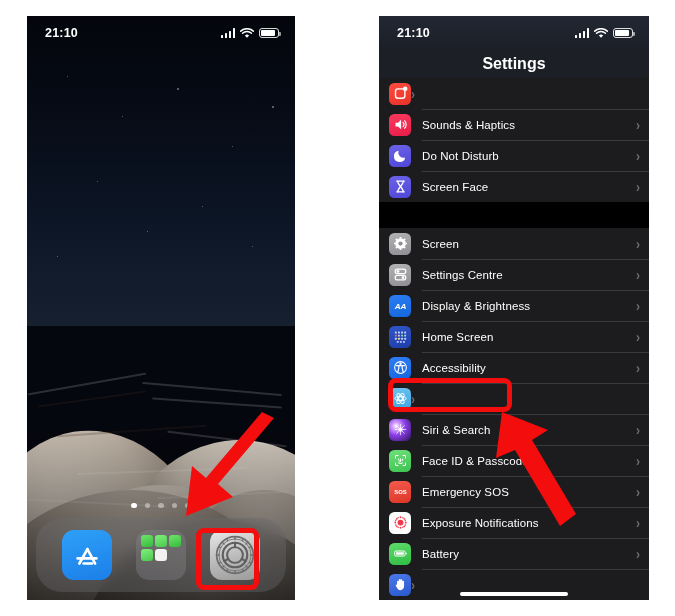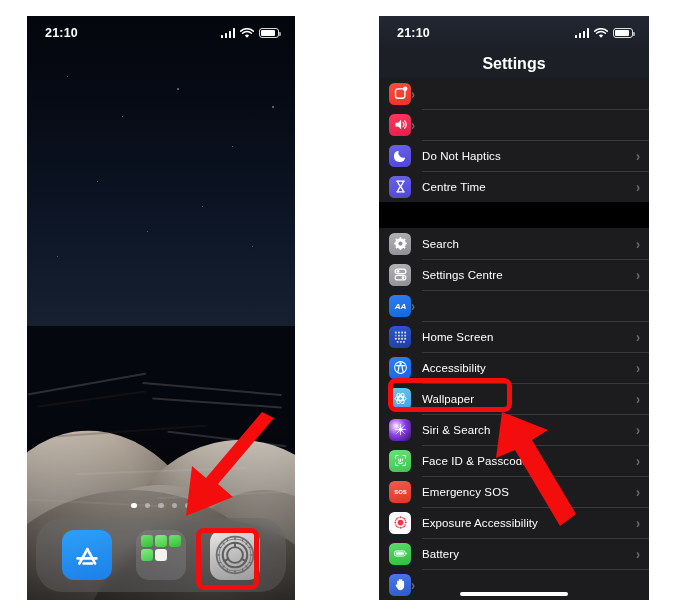--- a/index.html
+++ b/index.html
@@ -320,45 +320,46 @@
         </div>
 
         <div class="row">
           <div class="rico bg-sound">
             <svg viewBox="0 0 24 24">
                 <path d="M4 9 H8 L13 4.5 V19.5 L8 15 H4 Z" fill="#fff"></path>
               <path d="M16 8.5 A5 5 0 0 1 16 15.5" stroke="#fff" stroke-width="1.8" fill="none" stroke-linecap="round"></path>
               <path d="M18.6 6 A8.5 8.5 0 0 1 18.6 18" stroke="#fff" stroke-width="1.8" fill="none" stroke-linecap="round"></path>
               </svg>
           </div>
+          <div class="rlabel">Sounds &amp; Haptics</div>
           <div class="chev">›</div>
         </div>
 
         <div class="row">
           <div class="rico bg-dnd">
             <svg viewBox="0 0 24 24">
                 <path d="M19.5 15.2 A8.6 8.6 0 0 1 8.8 4.5 A9.1 9.1 0 1 0 19.5 15.2 Z" fill="#fff"></path>
               </svg>
           </div>
-          <div class="rlabel">Do Not Haptics</div>
+          <div class="rlabel">Do Not Disturb</div>
           <div class="chev">›</div>
         </div>
 
         <div class="row">
           <div class="rico bg-screen">
             <svg viewBox="0 0 24 24">
                 <g stroke="#fff" stroke-width="2" fill="none" stroke-linecap="round">
               <line x1="6" y1="3.5" x2="18" y2="3.5"></line>
                   <line x1="6" y1="20.5" x2="18" y2="20.5"></line>
               <path d="M7.5 3.5 C7.5 9 16.5 15 16.5 20.5"></path>
                   <path d="M16.5 3.5 C16.5 9 7.5 15 7.5 20.5"></path>
                 </g>
               </svg>
           </div>
-          <div class="rlabel">Centre Time</div>
+          <div class="rlabel">Screen Face</div>
           <div class="chev">›</div>
         </div>
       </div>
 
       <div class="gap"></div>
 
       <div class="group">
 
         <div class="row">
           <div class="rico bg-general">
@@ -372,21 +373,21 @@
                   <line x1="12" y1="19.8" x2="12" y2="22.4"></line>
                 <line x1="1.6" y1="12" x2="4.2" y2="12"></line>
                   <line x1="19.8" y1="12" x2="22.4" y2="12"></line>
                 <line x1="4.6" y1="4.6" x2="6.5" y2="6.5"></line>
                   <line x1="17.5" y1="17.5" x2="19.4" y2="19.4"></line>
                 <line x1="19.4" y1="4.6" x2="17.5" y2="6.5"></line>
                   <line x1="6.5" y1="17.5" x2="4.6" y2="19.4"></line>
                 </g>
               </svg>
           </div>
-          <div class="rlabel">Search</div>
+          <div class="rlabel">Screen</div>
           <div class="chev">›</div>
         </div>
 
         <div class="row">
           <div class="rico bg-control">
             <svg viewBox="0 0 24 24">
                 <g fill="none" stroke="#fff" stroke-width="2">
               <rect x="3.5" y="3.5" width="17" height="7" rx="3.5"></rect>
               <rect x="3.5" y="13.5" width="17" height="7" rx="3.5"></rect>
                 </g>
@@ -397,20 +398,21 @@
           <div class="rlabel">Settings Centre</div>
           <div class="chev">›</div>
         </div>
 
         <div class="row">
           <div class="rico bg-display">
             <svg viewBox="0 0 24 24">
                 <text x="12" y="17" font-family="Liberation Sans,sans-serif" font-size="13" font-weight="bold" fill="#fff" text-anchor="middle">AA</text>
               </svg>
           </div>
+          <div class="rlabel">Display &amp; Brightness</div>
           <div class="chev">›</div>
         </div>
 
         <div class="row">
           <div class="rico bg-home">
             <svg viewBox="0 0 24 24">
                 <g fill="#c8d4f5">
               <rect x="3" y="4" width="3" height="3" rx="0.8"></rect>
                   <rect x="8" y="4" width="3" height="3" rx="0.8"></rect>
               <rect x="13" y="4" width="3" height="3" rx="0.8"></rect>
@@ -451,21 +453,20 @@
           <div class="rico bg-wall">
             <svg viewBox="0 0 24 24">
                 <g fill="none" stroke="#fff" stroke-width="1.5">
               <circle cx="12" cy="12" r="3"></circle>
               <ellipse cx="12" cy="12" rx="9" ry="3.6"></ellipse>
               <ellipse cx="12" cy="12" rx="9" ry="3.6" transform="rotate(60 12 12)"></ellipse>
               <ellipse cx="12" cy="12" rx="9" ry="3.6" transform="rotate(120 12 12)"></ellipse>
                 </g>
               </svg>
           </div>
-          <div class="rlabel">Wallpaper</div>
           <div class="chev">›</div>
         </div>
 
         <div class="row">
           <div class="rico bg-siri">
             <svg viewBox="0 0 24 24">
                 <g stroke="#fff" stroke-width="1.3" opacity=".85">
               <line x1="12" y1="3" x2="12" y2="21"></line>
                   <line x1="3" y1="12" x2="21" y2="12"></line>
               <line x1="5.5" y1="5.5" x2="18.5" y2="18.5"></line>
@@ -524,21 +525,21 @@
                   <circle cx="8.2" cy="19.6" r="1.2"></circle>
                 <circle cx="8.2" cy="4.4" r="1.2"></circle>
                   <circle cx="15.8" cy="19.6" r="1.2"></circle>
                 <circle cx="4.4" cy="8.2" r="1.2"></circle>
                   <circle cx="19.6" cy="15.8" r="1.2"></circle>
                 <circle cx="4.4" cy="15.8" r="1.2"></circle>
                   <circle cx="19.6" cy="8.2" r="1.2"></circle>
                 </g>
               </svg>
           </div>
-          <div class="rlabel">Exposure Accessibility</div>
+          <div class="rlabel">Exposure Notifications</div>
           <div class="chev">›</div>
         </div>
 
         <div class="row">
           <div class="rico bg-batt">
             <svg viewBox="0 0 24 24">
                 <rect x="2.5" y="8" width="17" height="8" rx="2.4" fill="none" stroke="#fff" stroke-width="1.6"></rect>
               <rect x="4.5" y="10" width="13" height="4" rx="1.2" fill="#fff"></rect>
               <rect x="20.6" y="10.4" width="1.6" height="3.2" rx="0.7" fill="#fff" opacity=".8"></rect>
               </svg>

